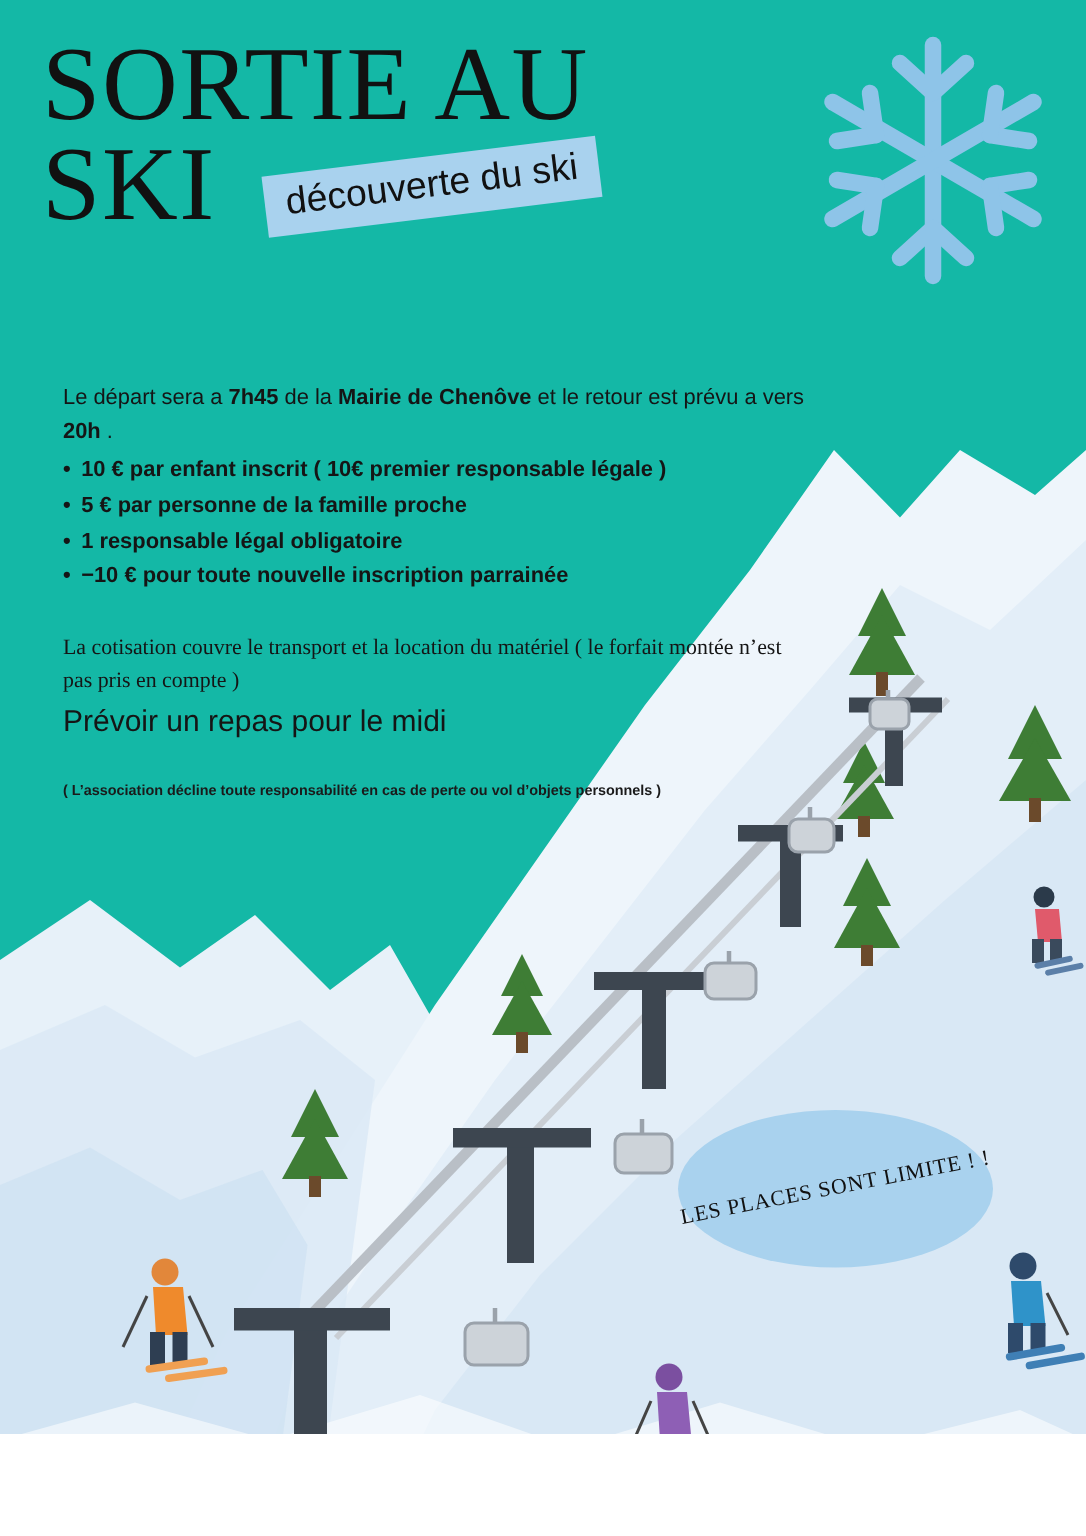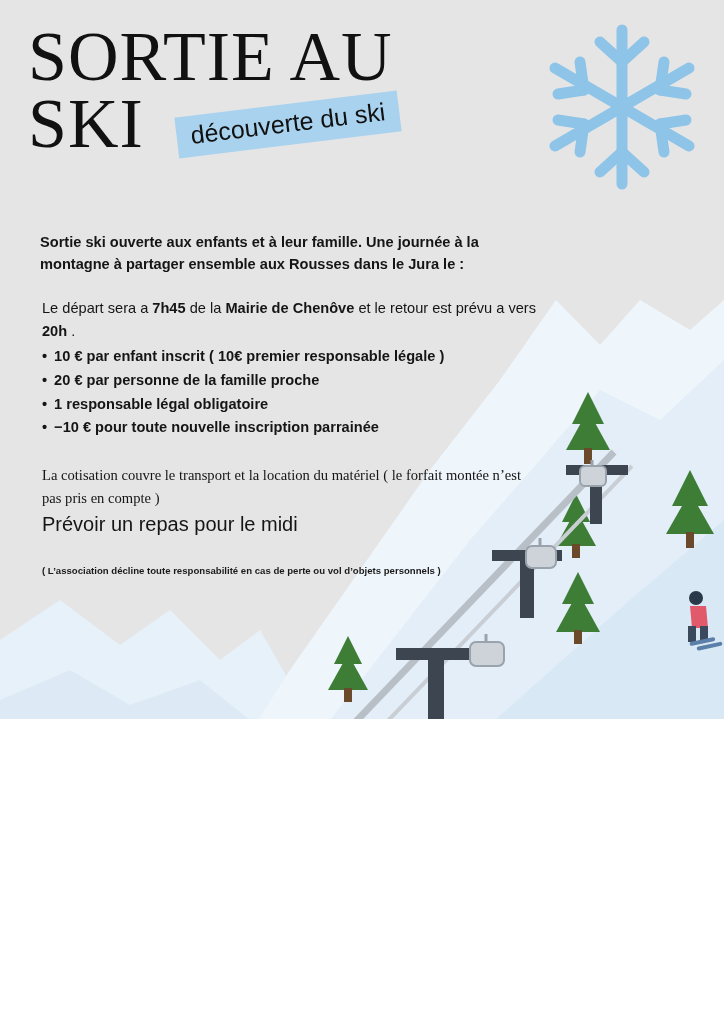--- a/index.html
+++ b/index.html
@@ -10,23 +10,23 @@
     width: 724px;
     height: 1024px;
     background: #ffffff;
     font-family: "Liberation Sans", sans-serif;
     overflow: hidden;
     position: relative;
   }
   .poster {
     position: relative;
     width: 724px;
-    height: 719px;
+    height: 956px;
     overflow: hidden;
-    background: #e5e5e5;
+    background: #14b8a6;
   }
 
   
   .illustration {
     position: absolute;
     left: 0;
     top: 0;
     width: 724px;
     height: 1024px;
     z-index: 0;
@@ -325,28 +325,26 @@
 SKI</h1>
   </div>
 
   <div class="subtitle-wrap">
     <span class="subtitle-band">
       <span class="subtitle-text">découverte du ski</span>
     </span>
   </div>
 
   <div class="content">
-    <p class="lead">Sortie ski ouverte aux enfants et à leur famille.
-Une journée à la montagne à partager ensemble aux Rousses dans le Jura le :</p>
 
     <p class="para"><span>Le départ sera a </span><b>7h45</b><span> de la </span><b>Mairie de Chenôve</b><span> et le retour est prévu a vers </span><b>20h</b><span> .</span></p>
 
     <ul class="bullets">
       <li>10 € par enfant inscrit ( 10€ premier responsable légale )</li>
-      <li>20 € par personne de la famille proche</li>
+      <li>5 € par personne de la famille proche</li>
       <li>1 responsable légal obligatoire</li>
       <li>−10 € pour toute nouvelle inscription parrainée</li>
     </ul>
 
     <p class="note">La cotisation couvre le transport et la location du matériel ( le forfait montée n’est pas pris en compte )</p>
     <p class="note2">Prévoir un repas pour le midi</p>
     <p class="disclaimer">( L’association décline toute responsabilité en cas de perte ou vol d’objets personnels )</p>
   </div>
 
   <div class="badge">

